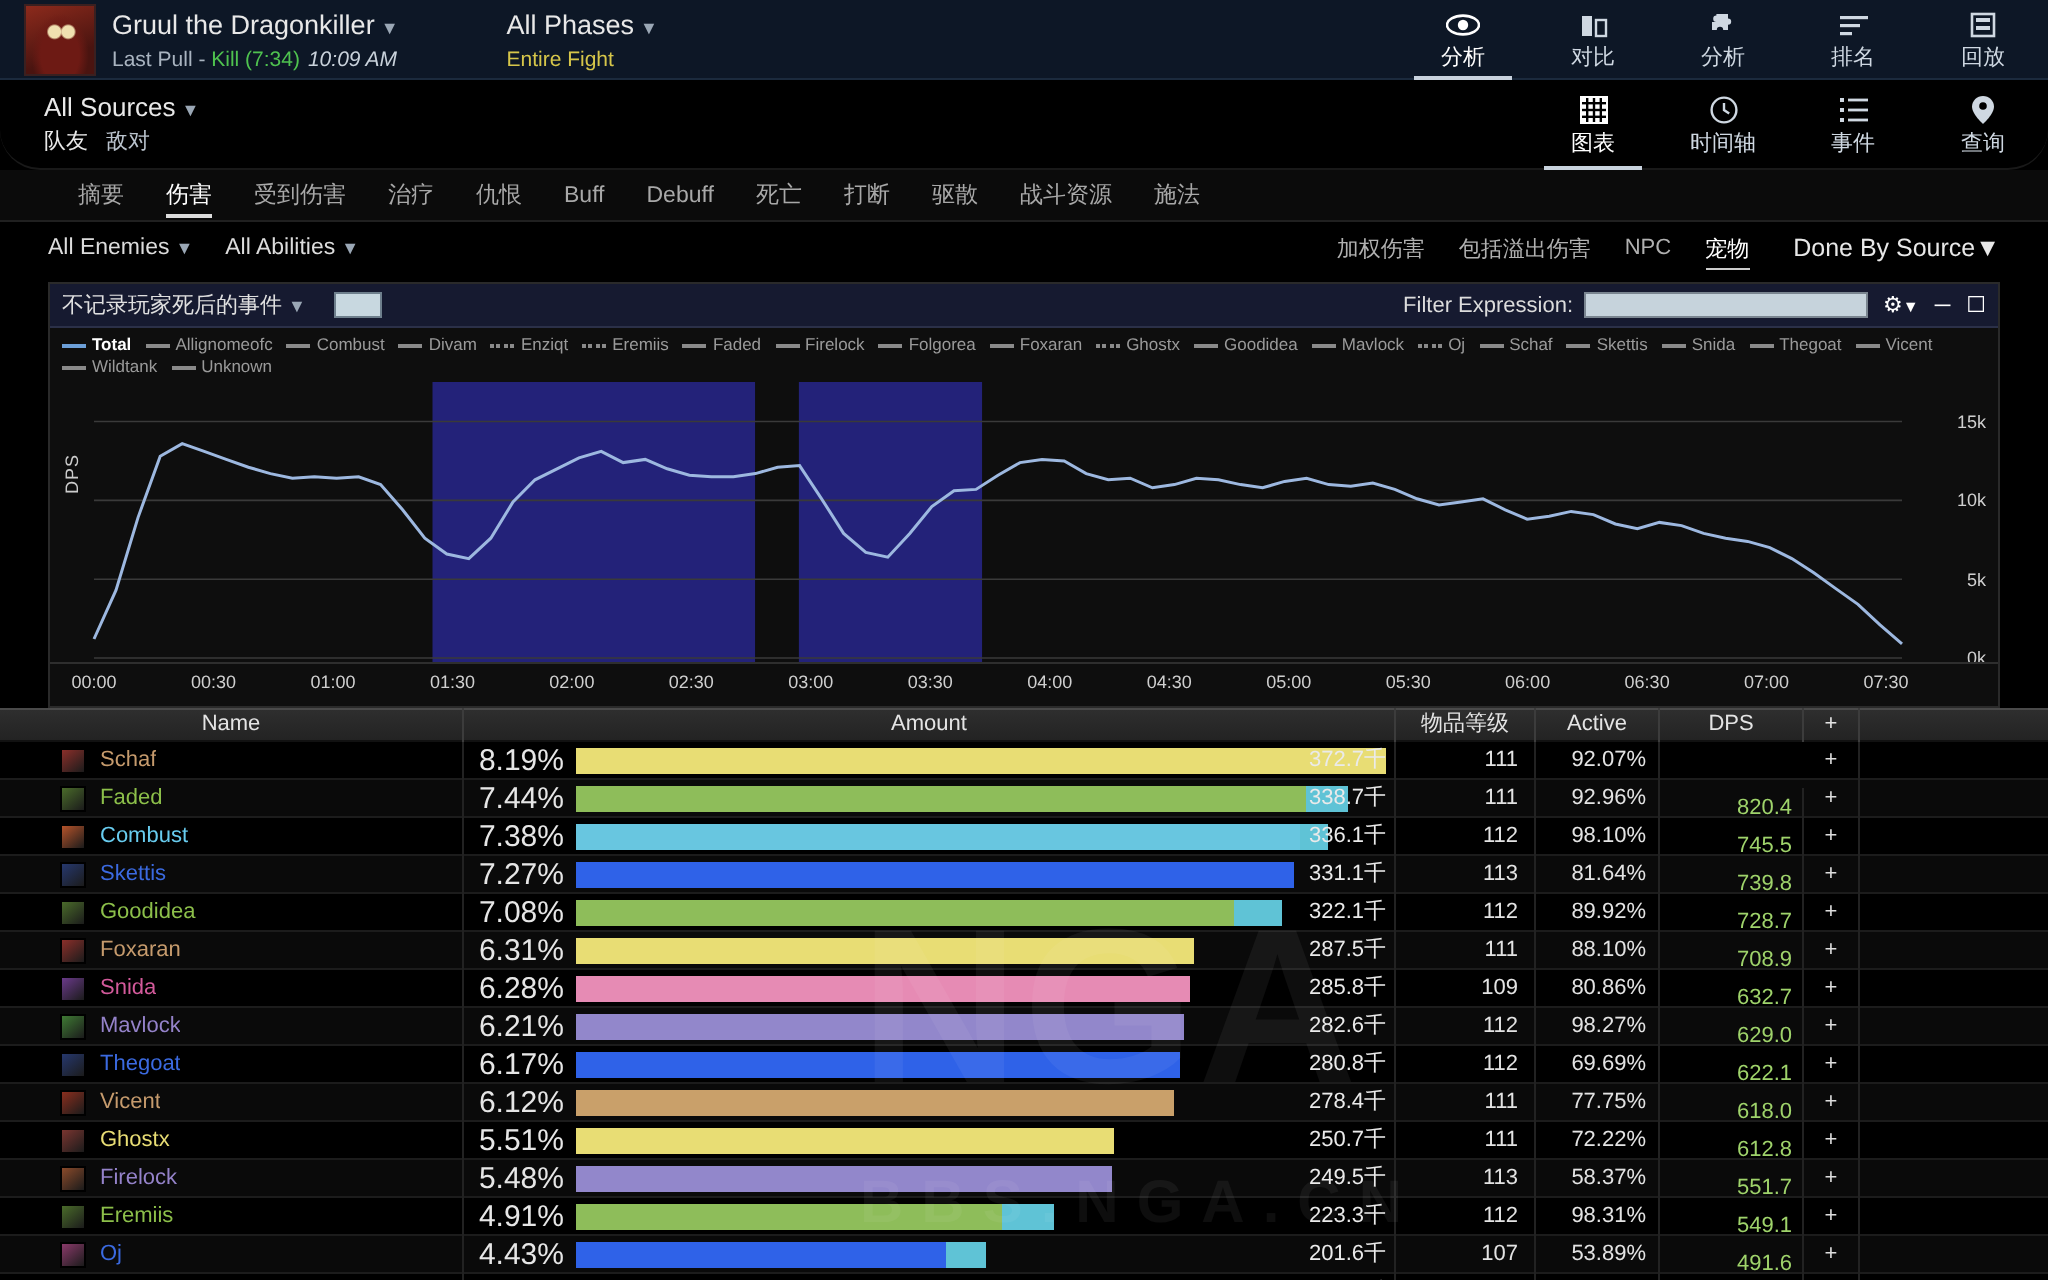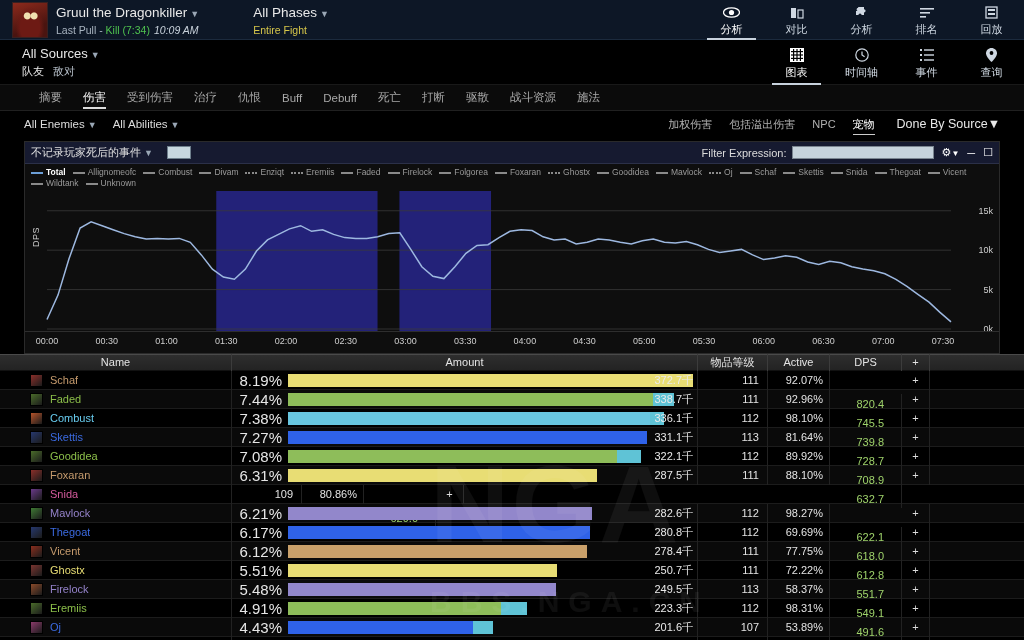--- a/index.html
+++ b/index.html
@@ -51,20 +51,21 @@
   .navitem.active .lb, .navitem.active .ic { color: #fff; }
   .navitem.active::after {
     content: ""; position: absolute; bottom: 0; left: 8px; right: 8px;
     height: 2px; background: #c8d2dd;
   }
 
   
   .subbar {
     height: 45px; background: #000; display: flex; align-items: stretch;
     border-bottom: 1px solid #191919;
+    border-radius: 20px;
   }
   .src-block { display: flex; flex-direction: column; justify-content: center; padding-left: 22px; }
   .src-title { font-size: 13px; color: #e8e8e8; line-height: 16px; }
   .src-title .caret { color: #9aa7b5; font-size: 9px; margin-left: 3px; }
   .src-sub { font-size: 11px; color: #b9c2cc; line-height: 15px; margin-top: 1px; }
   .src-sub span { margin-right: 9px; cursor: pointer; }
   .src-sub .on { color: #e8e8e8; }
 
   .subnav { margin-left: auto; display: flex; align-items: flex-end; height: 45px; }
   .subnav .navitem { height: 45px; }
@@ -167,21 +168,21 @@
   .pct { width: 56px; text-align: right; font-size: 15px; color: #e6e6e6; padding-right: 6px; flex: 0 0 auto; }
   .barbox { flex: 1 1 auto; height: 13px; position: relative; }
   .bar { position: absolute; left: 0; top: 0; height: 13px; }
   .bar2 { position: absolute; top: 0; height: 13px; }
   .amtval {
     position: absolute; right: 4px; top: 0; height: 35px; line-height: 19px;
     font-size: 11px; color: #eaeaea;
   }
   .ilvlcell { width: 70px; justify-content: flex-end; padding-right: 8px; color: #e3e3e3; }
   .actcell  { width: 62px; justify-content: flex-end; padding-right: 6px; color: #e3e3e3; }
-  .dpscell  { width: 72px; justify-content: flex-end; padding-right: 17px; color: #9fd36b; margin-top: 47px; }
+  .dpscell  { width: 72px; justify-content: flex-end; padding-right: 5px; color: #9fd36b; margin-top: 47px; }
   .pluscell { width: 28px; justify-content: center; color: #ddd; cursor: pointer; }
   .padcell  { flex: 1 1 auto; border-right: none; }
 
   
   .wm {
     position: absolute; pointer-events: none; color: rgba(255,255,255,0.055);
     font-weight: bold; letter-spacing: 2px;
   }
   .wm1 { left: 430px; top: 440px; font-size: 110px; }
   .wm2 { left: 430px; top: 585px; font-size: 30px; letter-spacing: 9px; }
@@ -531,20 +532,27 @@
           <div class="td actcell">88.10%</div>
           <div class="td dpscell">632.7</div>
           <div class="td pluscell">+</div>
           <div class="td padcell"></div>
         </div>
         <div class="trow">
           <div class="td namecell">
             <span class="pic" style="background: linear-gradient(140deg, rgb(106, 58, 138), rgb(27, 27, 27));"></span>
             <span class="pname" style="color: rgb(211, 90, 155);">Snida</span>
           </div>
+          <div class="td amtcell">
+            <span class="pct">6.28%</span>
+            <div class="barbox">
+              <div class="bar" style="width: 75.8%; background: rgb(230, 139, 180);"></div>
+            </div>
+            <span class="amtval">285.8千</span>
+          </div>
           <div class="td ilvlcell">109</div>
           <div class="td actcell">80.86%</div>
           <div class="td dpscell">629.0</div>
           <div class="td pluscell">+</div>
           <div class="td padcell"></div>
         </div>
         <div class="trow alt">
           <div class="td namecell">
             <span class="pic" style="background: linear-gradient(140deg, rgb(63, 122, 52), rgb(27, 27, 27));"></span>
             <span class="pname" style="color: rgb(148, 130, 201);">Mavlock</span>

